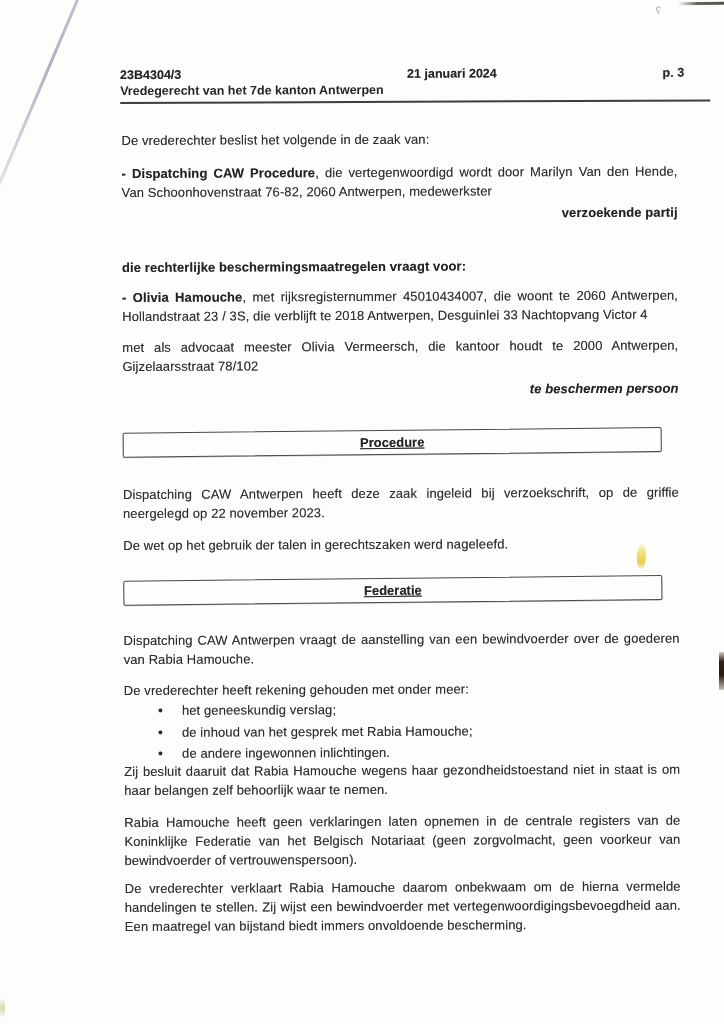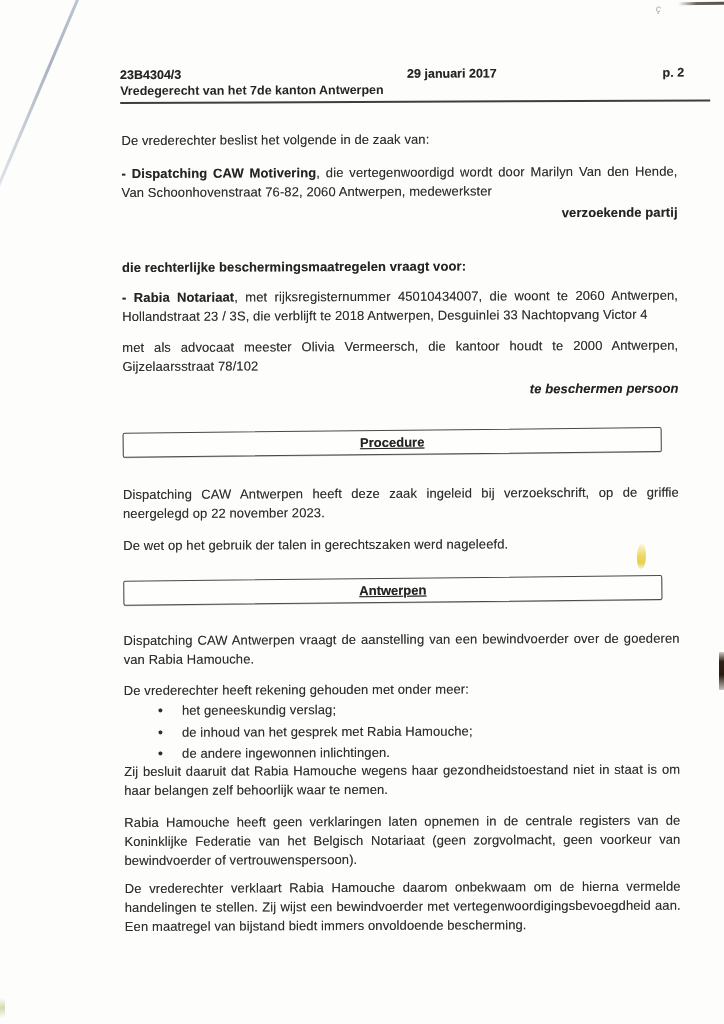--- a/index.html
+++ b/index.html
@@ -131,54 +131,54 @@
   <span class="stray-mark">ç</span>
   <div class="highlight-dab"></div>
   <div class="edge-strip"></div>
   <div class="bottom-left-mark"></div>
 
   <div class="content">
 
     <div class="header">
       <div class="header-row1">
         <span class="header-case">23B4304/3</span>
-        <span class="header-date">29 januari 2017</span>
-        <span class="header-page">p. 2</span>
+        <span class="header-date">21 januari 2024</span>
+        <span class="header-page">p. 3</span>
       </div>
       <div class="header-court">Vredegerecht van het 7de kanton Antwerpen</div>
     </div>
 
     <div class="blk txt" style="top:130px;">De vrederechter beslist het volgende in de zaak van:</div>
 
     <div class="blk txt just" style="top:163px;">
-      <span class="b">- Dispatching CAW Motivering</span><span>, die vertegenwoordigd wordt door Marilyn Van den Hende, Van Schoonhovenstraat 76-82, 2060 Antwerpen, medewerkster</span>
+      <span class="b">- Dispatching CAW Procedure</span><span>, die vertegenwoordigd wordt door Marilyn Van den Hende, Van Schoonhovenstraat 76-82, 2060 Antwerpen, medewerkster</span>
     </div>
 
     <div class="blk txt right b" style="top:204px;">verzoekende partij</div>
 
     <div class="blk txt b" style="top:257px;">die rechterlijke beschermingsmaatregelen vraagt voor:</div>
 
     <div class="blk txt just" style="top:287px;">
-      <span class="b">- Rabia Notariaat</span><span>, met rijksregisternummer 45010434007, die woont te 2060 Antwerpen, Hollandstraat 23 / 3S, die verblijft te 2018 Antwerpen, Desguinlei 33 Nachtopvang Victor 4</span>
+      <span class="b">- Olivia Hamouche</span><span>, met rijksregisternummer 45010434007, die woont te 2060 Antwerpen, Hollandstraat 23 / 3S, die verblijft te 2018 Antwerpen, Desguinlei 33 Nachtopvang Victor 4</span>
     </div>
 
     <div class="blk txt just" style="top:337px;">met als advocaat meester Olivia Vermeersch, die kantoor houdt te 2000 Antwerpen, Gijzelaarsstraat 78/102</div>
 
     <div class="blk txt right b ital" style="top:380px;">te beschermen persoon</div>
 
     <div class="head-box" style="top:430px;">
       <span>Procedure</span>
     </div>
 
     <div class="blk txt just" style="top:484px;">Dispatching CAW Antwerpen heeft deze zaak ingeleid bij verzoekschrift, op de griffie neergelegd op 22 november 2023.</div>
 
     <div class="blk txt" style="top:535px;">De wet op het gebruik der talen in gerechtszaken werd nageleefd.</div>
 
     <div class="head-box" style="top:578px;">
-      <span>Antwerpen</span>
+      <span>Federatie</span>
     </div>
 
     <div class="blk txt just" style="top:630px;">Dispatching CAW Antwerpen vraagt de aanstelling van een bewindvoerder over de goederen van Rabia Hamouche.</div>
 
     <div class="blk txt" style="top:680px;">De vrederechter heeft rekening gehouden met onder meer:</div>
 
     <div class="bullet-list" style="top:699px;">
       <div class="bullet-row">het geneeskundig verslag;</div>
       <div class="bullet-row">de inhoud van het gesprek met Rabia Hamouche;</div>
       <div class="bullet-row">de andere ingewonnen inlichtingen.</div>

